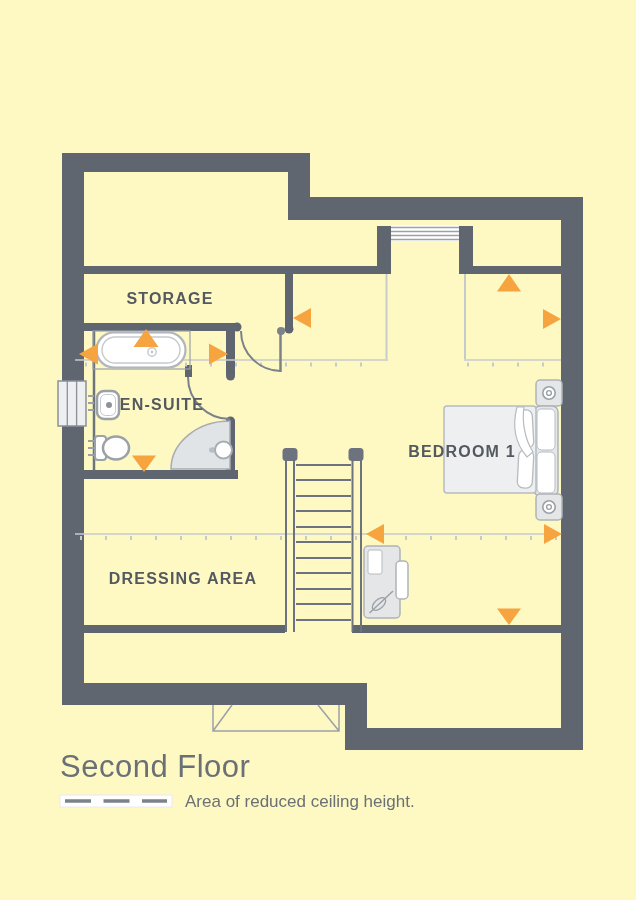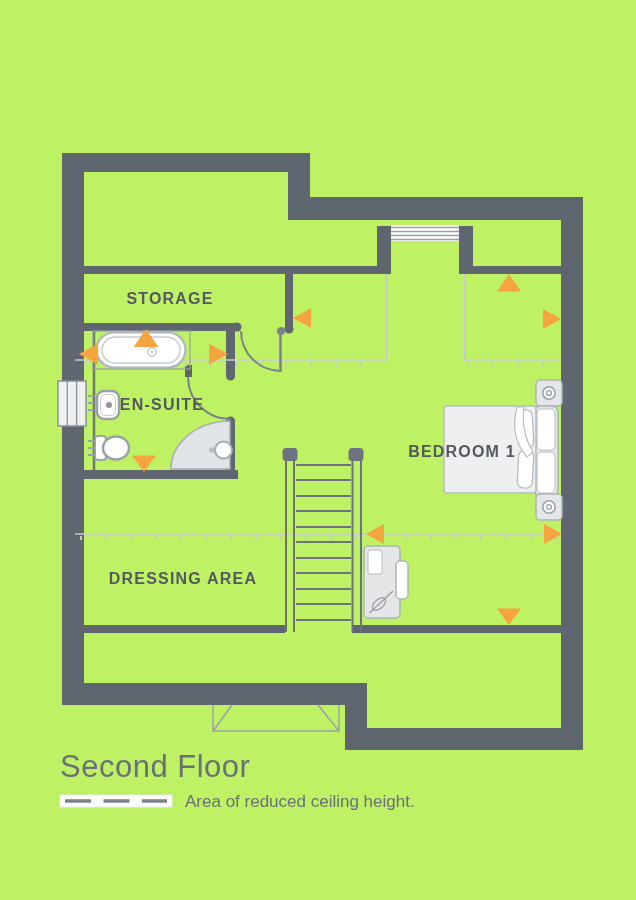--- a/index.html
+++ b/index.html
@@ -1,16 +1,16 @@
 <!DOCTYPE html>
 <html><head>
 <meta charset="utf-8">
 <style>
   html,body{margin:0;padding:0;background:#ffffff;}
-  .stage{position:relative;width:636px;height:900px;background:#bef264;overflow:hidden;
+  .stage{position:relative;width:636px;height:900px;background:#fef9c3;overflow:hidden;
          font-family:"Liberation Sans", sans-serif;text-align:center;}
   svg{display:block;}
   .wall{fill:#5f6670;}
   .rail{stroke:#6c737e;stroke-width:2;fill:none;}
   .tread{stroke:#6c737e;stroke-width:1.8;}
   .lite{stroke:#c7cacd;fill:none;}
   .door{stroke:#7b828a;fill:none;}
   .room-label{font:700 16px "Liberation Sans", sans-serif;fill:#54595f;
               letter-spacing:1.2px;text-anchor:middle;}
   .title-label{font:400 31px "Liberation Sans", sans-serif;fill:#6a7076;letter-spacing:.5px;}

